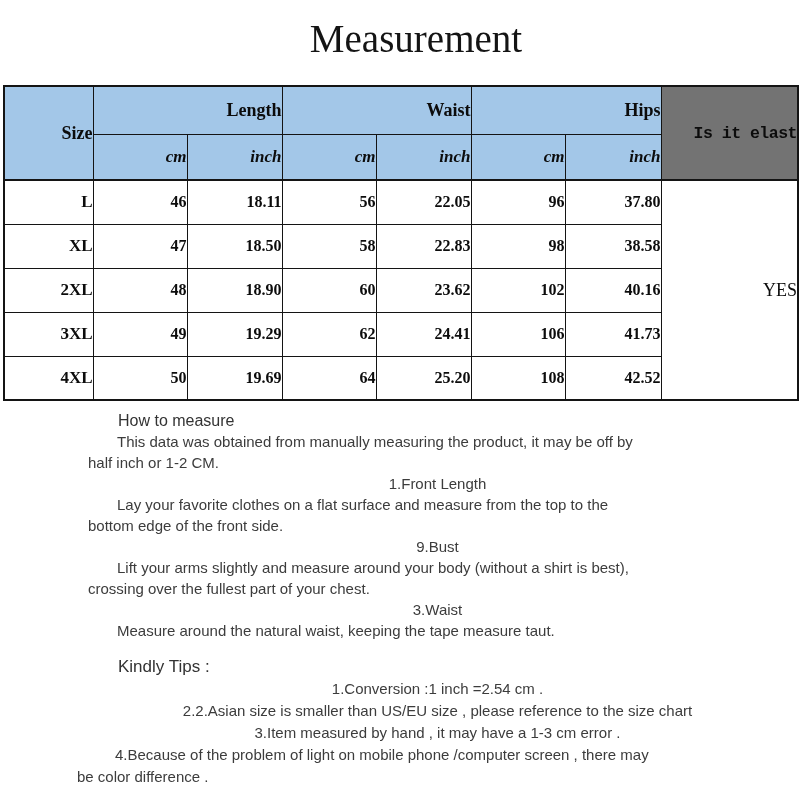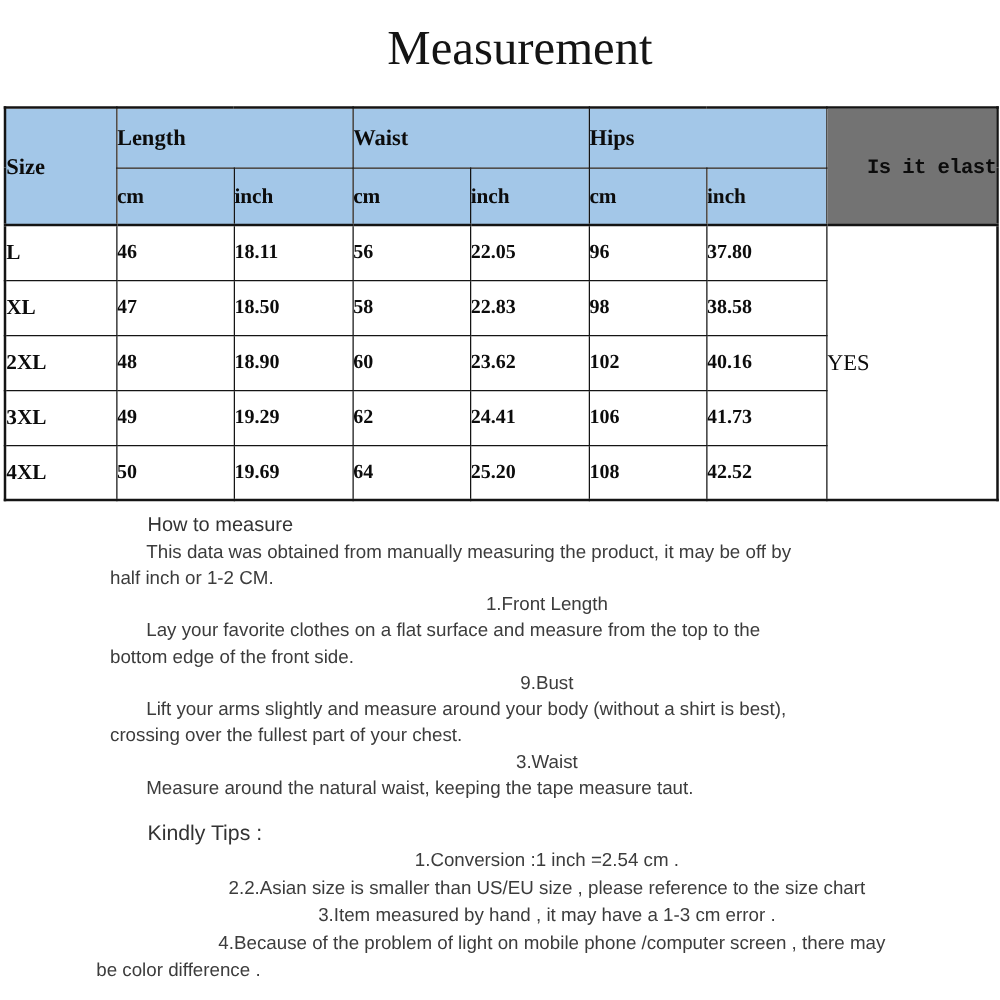--- a/index.html
+++ b/index.html
@@ -13,47 +13,47 @@
     font-size:39px;color:#141414;
   }
   table.size-chart{
     position:absolute;top:85px;left:3px;width:794px;
     border-collapse:collapse;table-layout:fixed;
     font-family:"Liberation Serif",serif;color:#0c0c0c;
     border:2px solid var(--border,#141414);
   }
   .size-chart th,.size-chart td{
     border:1.6px solid var(--border,#141414);
-    text-align:left;vertical-align:middle;padding:0;overflow:hidden;
+    text-align:right;vertical-align:middle;padding:0;overflow:hidden;
   }
   .blue{background:var(--header-fill,#a3c7e8);}
   tr.h1{height:48px;}
   tr.h2{height:46px;}
   tbody tr{height:44px;}
   tbody tr:first-child th,tbody tr:first-child td{border-top:2.2px solid var(--border,#141414);}
   .corner,.group{font-size:18px;font-weight:bold;}
-  .unit{font-size:17px;font-weight:bold;}
+  .unit{font-size:17px;font-weight:bold;font-style:italic;}
   .sizecell{font-size:17px;font-weight:bold;}
   td.num{font-size:16px;font-weight:bold;}
   th.elastic-h{
     background:#737373;font-family:"Liberation Mono",monospace;
     font-weight:700;font-size:16.5px;letter-spacing:-0.5px;white-space:nowrap;padding-left:32px;
   }
   td.yes{font-size:18px;font-weight:400;background:#fff;}
   .notes{
     position:absolute;top:410px;left:88px;width:680px;
     color:#3c3c3c;font-size:15px;
   }
   .notes .ln{line-height:21px;white-space:nowrap;}
   .tips-block .ln{line-height:22px;}
   .hd{font-weight:normal;font-size:16px;color:#333;line-height:21px;margin-left:30px;}
   .hd.tips{font-size:17px;margin-top:15px;line-height:22px;}
   .ln-first{margin-left:29px;}
   .ln-num{margin-left:19px;text-align:center;}
-  .ln-num4{margin-left:27px;text-align:center;}
+  .ln-num4{margin-left:27px;}
   .ln-out{margin-left:-11px;}
 </style>
 </head>
 <body>
 
 <div class="canvas">
 
   <h1 class="title">Measurement</h1>
 
   <table class="size-chart">

